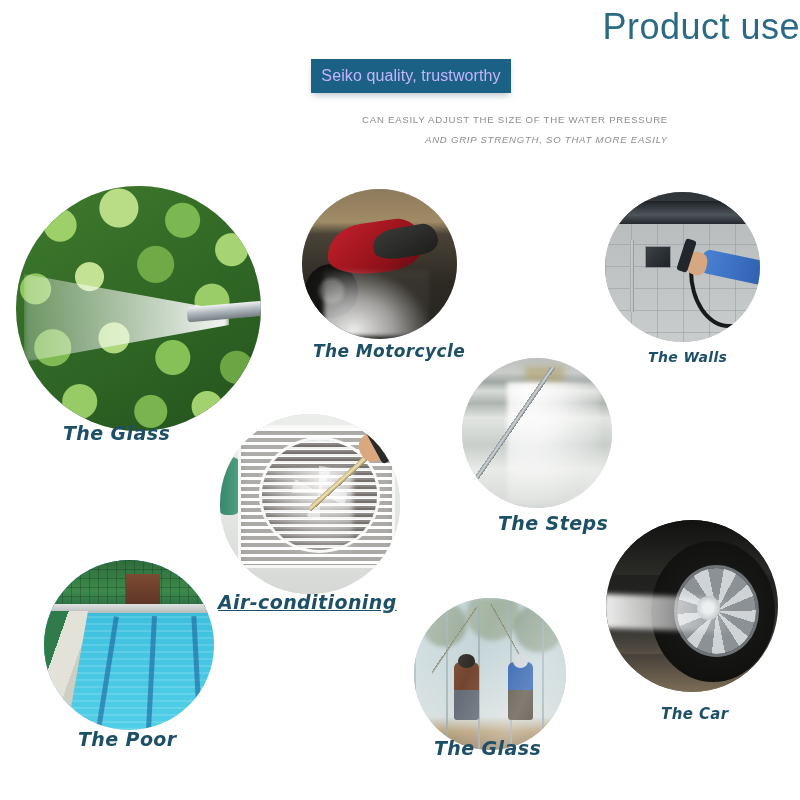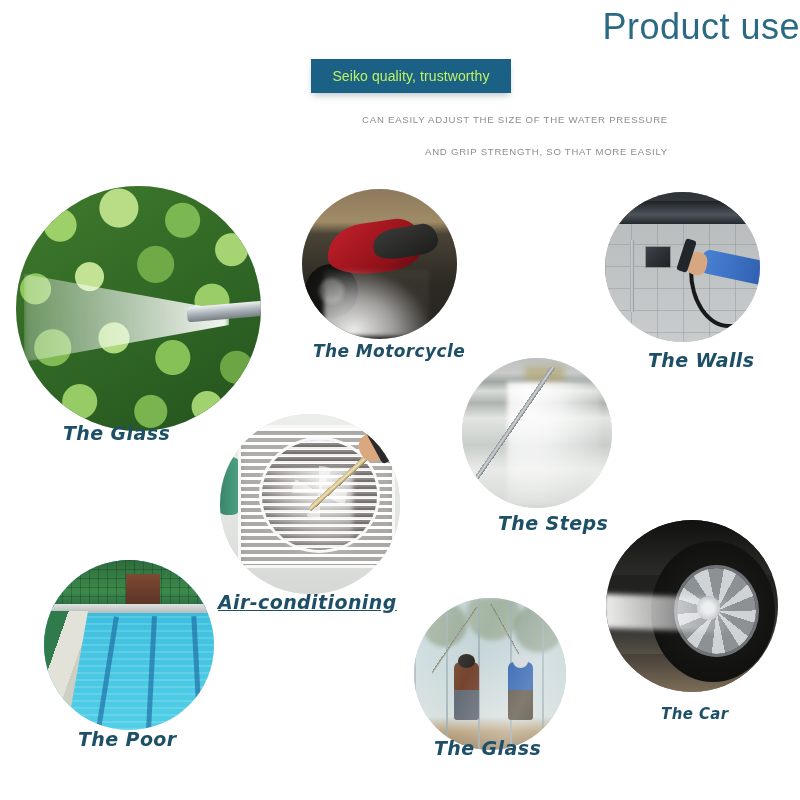--- a/index.html
+++ b/index.html
@@ -41,37 +41,37 @@
     top: 59px;
     width: 200px;
     height: 34px;
     background: #1b6085;
     box-shadow: 0 4px 7px -2px rgba(120,140,150,0.55);
     display: flex;
     align-items: center;
     justify-content: center;
   }
   #tagline-banner .tagline-text {
-    color: #bef264;
-    font-size: 14px;
+    color: #c4b5fd;
+    font-size: 16px;
     font-weight: 400;
     letter-spacing: 0.1px;
     white-space: nowrap;
   }
   .subtitle-line {
     position: absolute;
     left: 0;
     width: 668px;
     font-size: 9.6px;
     letter-spacing: 0.75px;
     color: #8d8d8d;
     font-family: "Liberation Sans", sans-serif;
   }
   #subtitle-line-1 { top: 114px; }
-  #subtitle-line-2 { top: 146px; }
+  #subtitle-line-2 { top: 134px; font-style: italic; }
 
   
   .photo-item {
     position: absolute;
   }
   .photo-circle {
     position: absolute;
     left: 0;
     top: 0;
     border-radius: 50%;
@@ -219,21 +219,21 @@
     background: #20262b;
     border-radius: 3px;
     transform: rotate(18deg);
   }
   .wall-hose {
     position:absolute; left:54%; top:36%; width:34%; height:52%;
     border-left: 4px solid #17191b;
     border-bottom: 4px solid #17191b;
     border-radius: 0 0 0 70%;
   }
-  #caption-walls { left: 648px; top: 349px; font-size: 19px; }
+  #caption-walls { left: 648px; top: 349px; font-size: 14px; }
 
   
   #photo-steps { left: 462px; top: 358px; }
   #photo-steps .photo-circle { width: 150px; height: 150px; }
   .steps-bg {
     position:absolute; left:0;top:0;right:0;bottom:0;
     background: linear-gradient(to bottom,
       #bcc0bd 0%, #c9ccc8 10%, #9fa6a3 16%, #d9dcd8 22%,
       #aeb4b0 30%, #e2e5e1 40%, #c9cecb 58%, #e8eae7 74%, #d3d7d4 100%);
   }

